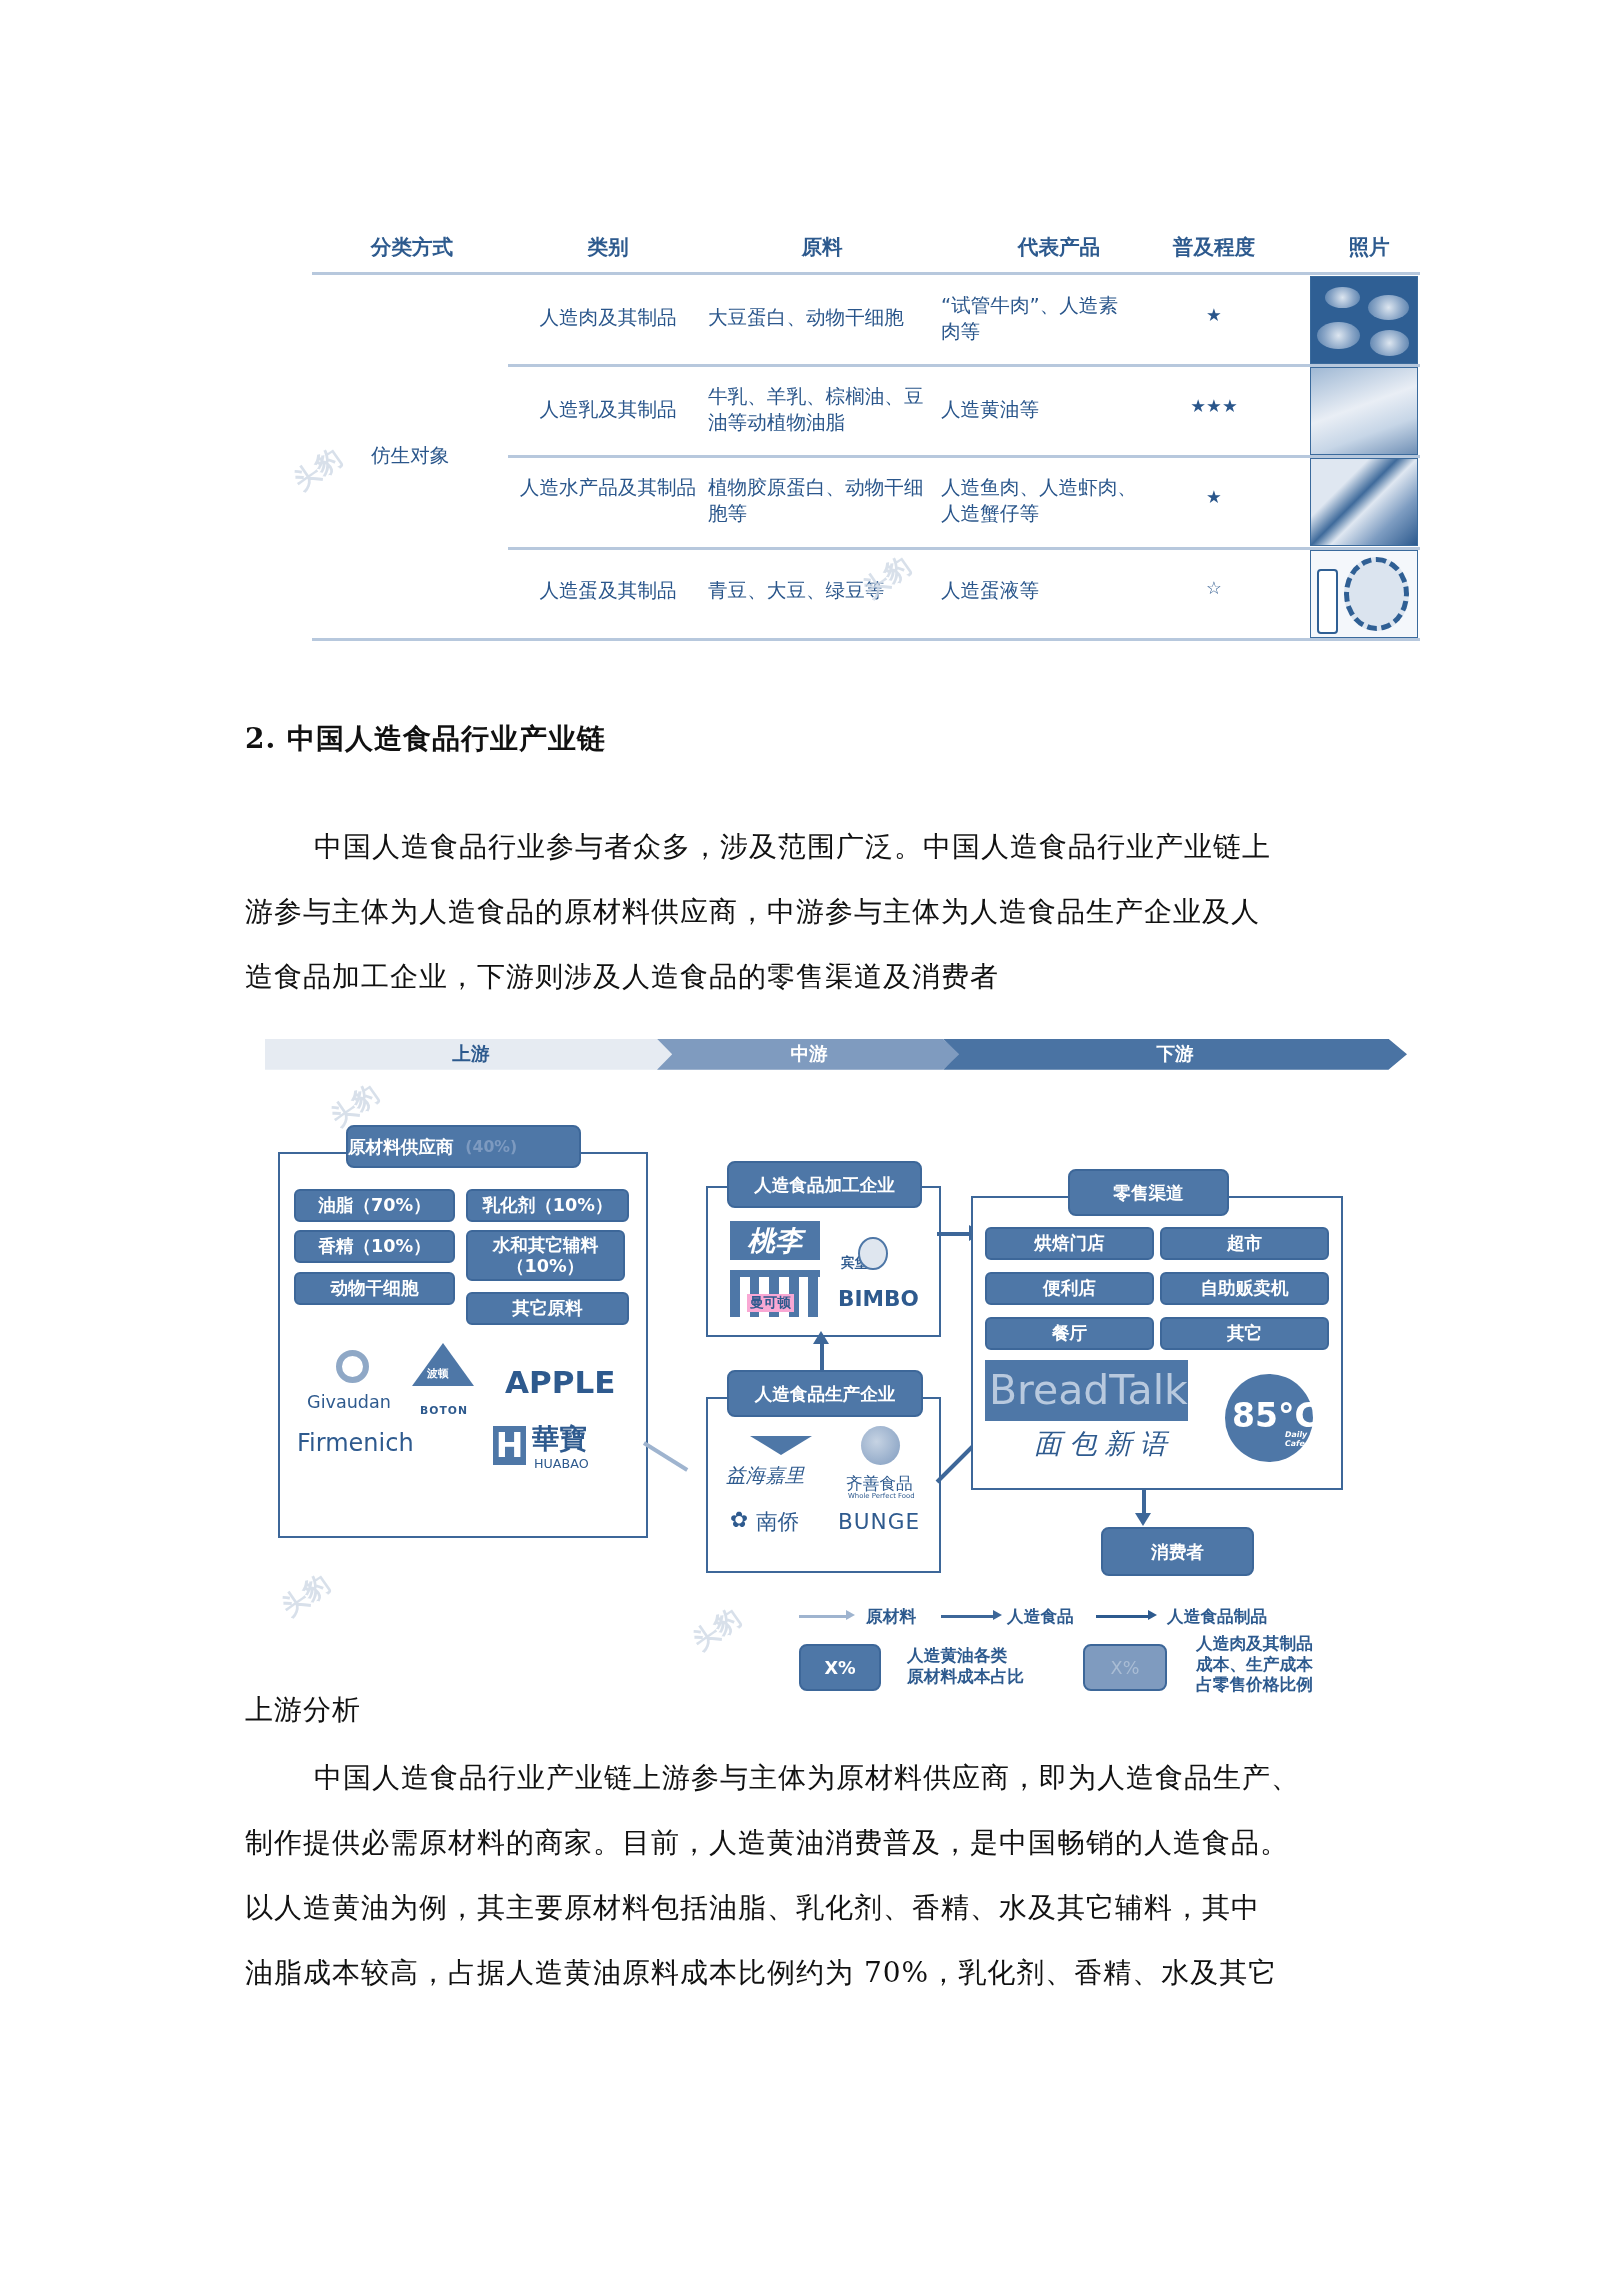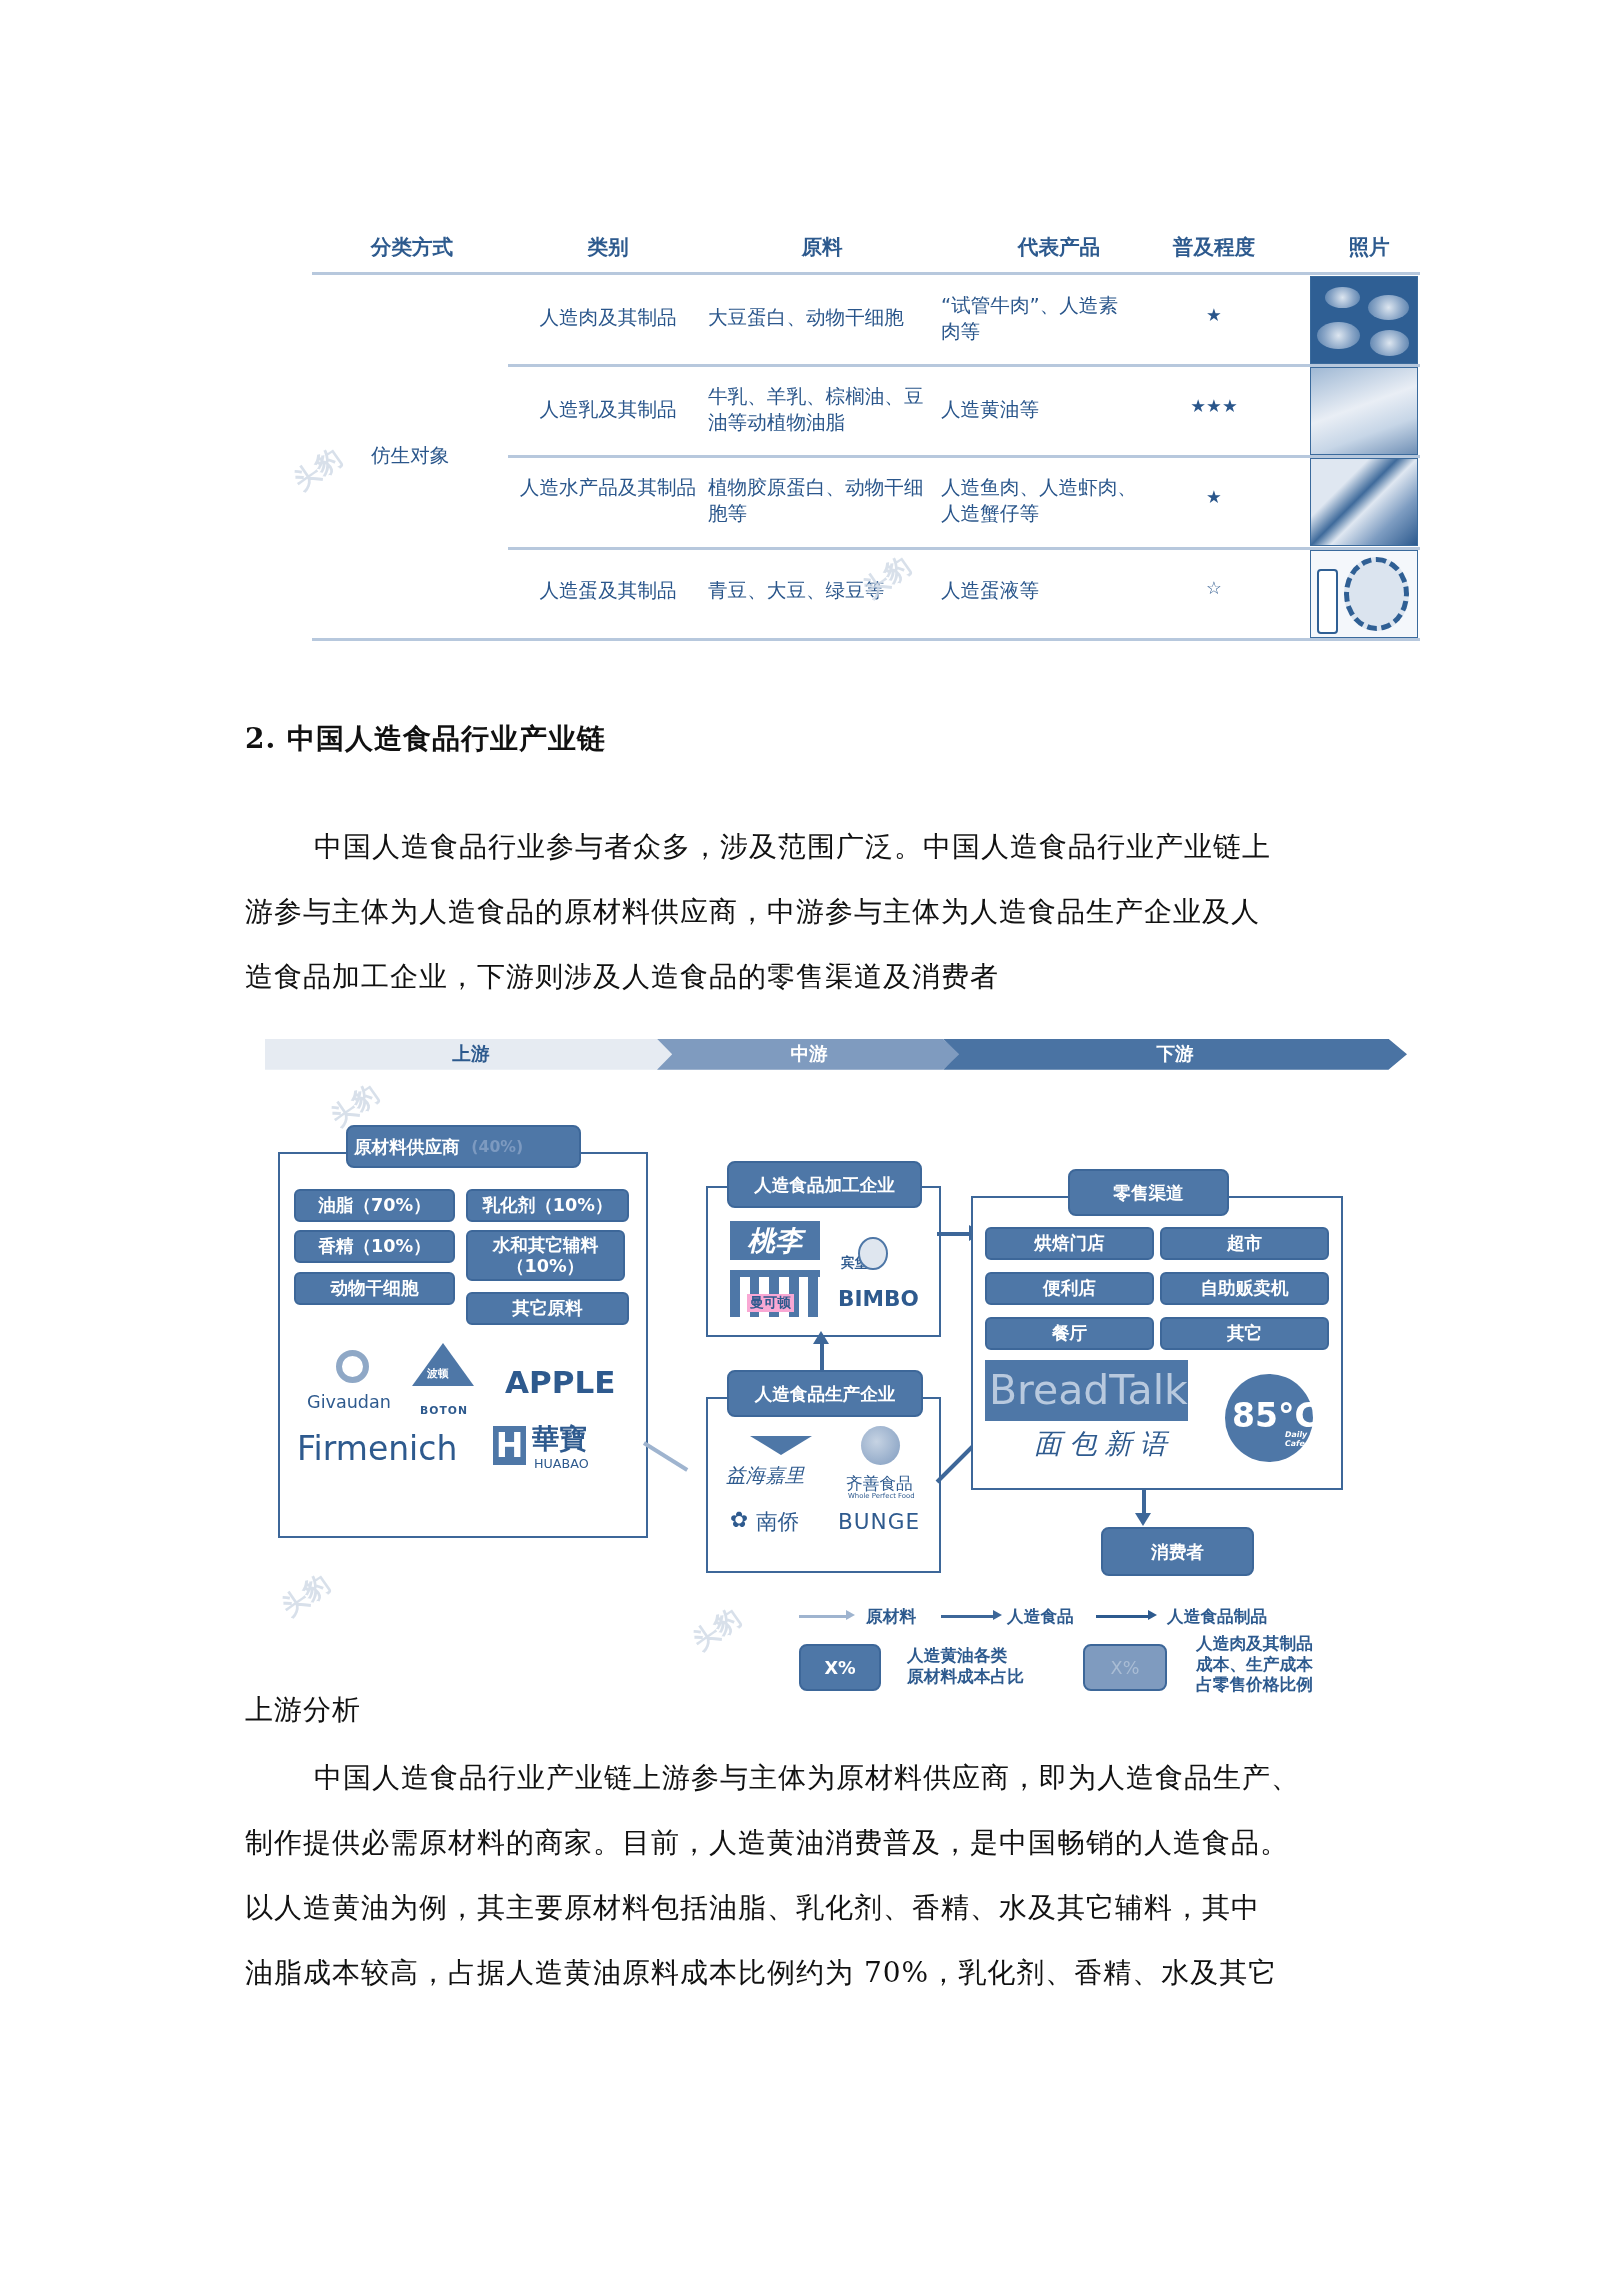--- a/index.html
+++ b/index.html
@@ -122,42 +122,42 @@
   <div><span>游参与主体为人造食品的原材料供应商，中游参与主体为人造食品生产企业及人</span></div>
   <div><span>造食品加工企业，下游则涉及人造食品的零售渠道及消费者</span></div>
 </div>
 
 <div class="diag">
   <div class="chev up">上游</div>
   <div class="chev mid">中游</div>
   <div class="chev down">下游</div>
 
   <div class="frame" style="left:17.6px; top:123px; width:366px; height:382px;"></div>
-  <div class="title-box" style="left:86px; top:96px; width:235px; height:43px; justify-content:flex-start; padding-left:6px; box-sizing:border-box;">
+  <div class="title-box" style="left:86px; top:96px; width:235px; height:43px; justify-content:flex-start; padding-left:0; box-sizing:border-box;">
     <span>原材料供应商</span>
     <span style="color:#7d9ac0; margin-left:11.8px; font-size:15.7px;">(40%)</span>
   </div>
   <div class="chip" style="left:34px; top:160px; width:157px; height:29px;">油脂（70%）</div>
   <div class="chip" style="left:206px; top:160px; width:159px; height:29px;">乳化剂（10%）</div>
   <div class="chip" style="left:34px; top:201px; width:157px; height:29px;">香精（10%）</div>
   <div class="chip" style="left:206px; top:201px; width:159px; height:51px; padding:0 9.8px; box-sizing:border-box;">水和其它辅料（10%）</div>
   <div class="chip" style="left:34px; top:243px; width:157px; height:29px;">动物干细胞</div>
   <div class="chip" style="left:206px; top:263px; width:159px; height:29px;">其它原料</div>
 
   <div>
     <div style="position:absolute; left:76px; top:321px; width:33px; height:33px; border-radius:50%; border:6.9px solid #8fa8c6; box-sizing:border-box;"></div>
     <div class="logo" style="left:47px; top:363px; font-size:17.6px; font-weight:normal;">Givaudan</div>
   </div>
   <div>
     <div style="position:absolute; left:152px; top:314px; width:0; height:0; border-left:31px solid transparent; border-right:31px solid transparent; border-bottom:43px solid #4e77a7;"></div>
     <div class="logo" style="left:167px; top:338px; font-size:10.8px; color:#fff;">波顿</div>
     <div class="logo" style="left:160px; top:375px; font-size:10.8px; letter-spacing:1px;">BOTON</div>
   </div>
   <div class="logo" style="left:245px; top:335px; font-size:31px; font-family:'DejaVu Sans', sans-serif;">APPLE</div>
-  <div class="logo" style="left:37px; top:400px; font-size:33px; font-weight:normal; font-family:'DejaVu Sans', sans-serif;">Firmenich</div>
+  <div class="logo" style="left:37px; top:400px; font-size:24px; font-weight:normal; font-family:'DejaVu Sans', sans-serif;">Firmenich</div>
   <div>
     <div class="logo" style="left:233px; top:397px; font-size:33px; background:#4e77a7; color:#fff; width:33px; height:39px; text-align:center; line-height:39px;">H</div>
     <div class="logo" style="left:272px; top:392px; font-size:27.4px;">華寶</div>
     <div class="logo" style="left:274px; top:427px; font-size:12.7px; font-weight:normal;">HUABAO</div>
   </div>
 
   <div class="arrow-line" style="left:384px; top:412px; width:51px; height:3.9px; background:#9fb4cf; transform:rotate(32deg); transform-origin:left center;"></div>
 
   <div class="frame" style="left:446px; top:157px; width:231px; height:147px;"></div>
   <div class="title-box" style="left:467px; top:132px; width:191px; height:43px;">人造食品加工企业</div>

